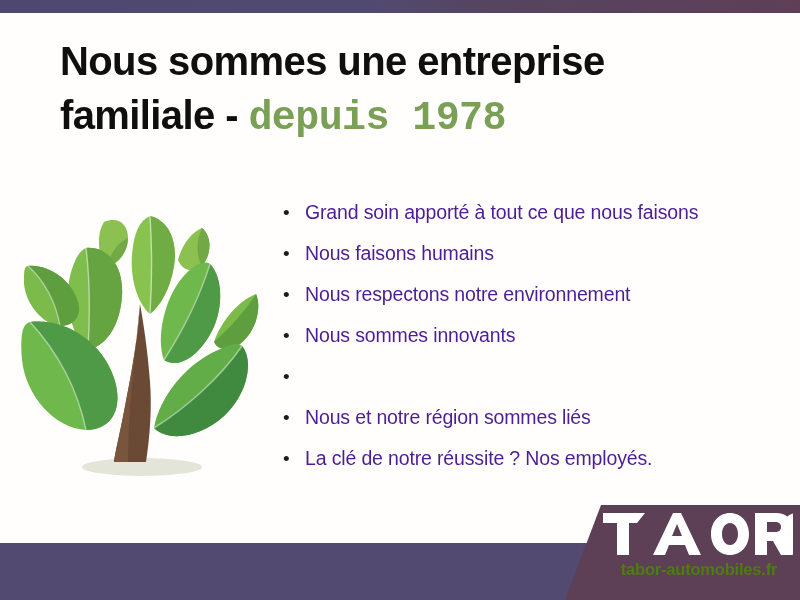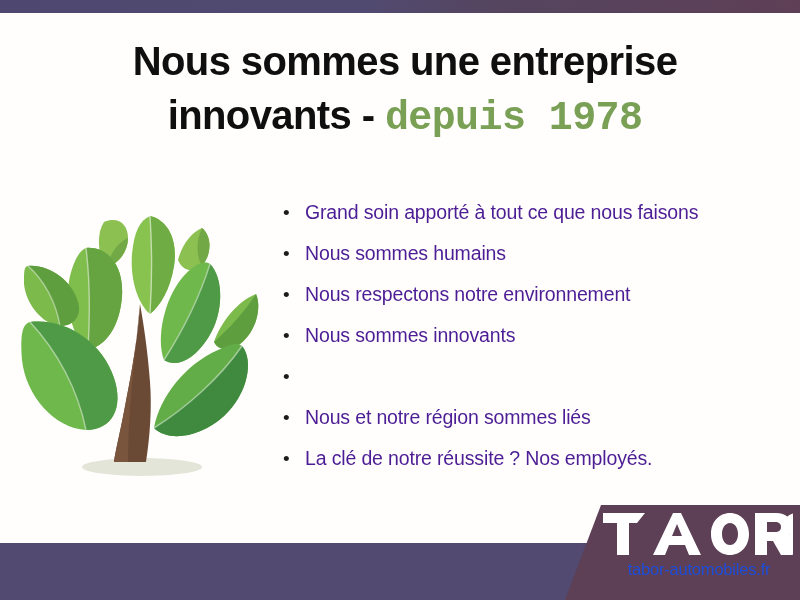--- a/index.html
+++ b/index.html
@@ -61,34 +61,35 @@
     justify-content: flex-start;
   }
   .logo-wordmark svg { display: block; }
 
   .logo-url {
     position: absolute;
     left: 603px;
     top: 560px;
     width: 192px;
     text-align: center;
-    color: #1d4ed8;
+    color: #4d7c0f;
     font-size: 16.5px;
     letter-spacing: -0.2px;
     font-family: "Liberation Sans", sans-serif;
     white-space: nowrap;
+    font-weight: bold;
   }
 
   
   .heading {
     position: absolute;
     left: 60px;
     top: 34px;
     width: 690px;
-    text-align: center;
+    text-align: left;
     font-size: 40px;
     font-weight: bold;
     line-height: 1.35;
     color: #0f0f0f;
     letter-spacing: -0.6px;
   }
   .heading .accent {
     color: #79a055;
     font-family: Liberation Mono, monospace;
   }
@@ -133,21 +134,21 @@
 </style>
 </head>
 <body>
 
 <div id="slide">
 
   <div class="top-bar"></div>
 
   <div class="heading">
     <span>Nous sommes une entreprise</span><br>
-    <span>innovants - </span><span class="accent">depuis 1978</span>
+    <span>familiale - </span><span class="accent">depuis 1978</span>
   </div>
 
   <div class="tree">
     <svg width="250" height="295" viewBox="0 0 250 295" xmlns="http://www.w3.org/2000/svg">
       <defs>
         
       </defs>
 
       <ellipse cx="128" cy="281" rx="60" ry="9" fill="#e3e5d9"></ellipse>
 
@@ -219,21 +220,21 @@
 
   <div class="bullet-list">
 
     <div class="bullet-row">
       <span class="bullet-dot">•</span>
       <span class="bullet-text">Grand soin apporté à tout ce que nous faisons</span>
     </div>
 
     <div class="bullet-row">
       <span class="bullet-dot">•</span>
-      <span class="bullet-text">Nous sommes humains</span>
+      <span class="bullet-text">Nous faisons humains</span>
     </div>
 
     <div class="bullet-row">
       <span class="bullet-dot">•</span>
       <span class="bullet-text">Nous respectons notre environnement</span>
     </div>
 
     <div class="bullet-row">
       <span class="bullet-dot">•</span>
       <span class="bullet-text">Nous sommes innovants</span>

